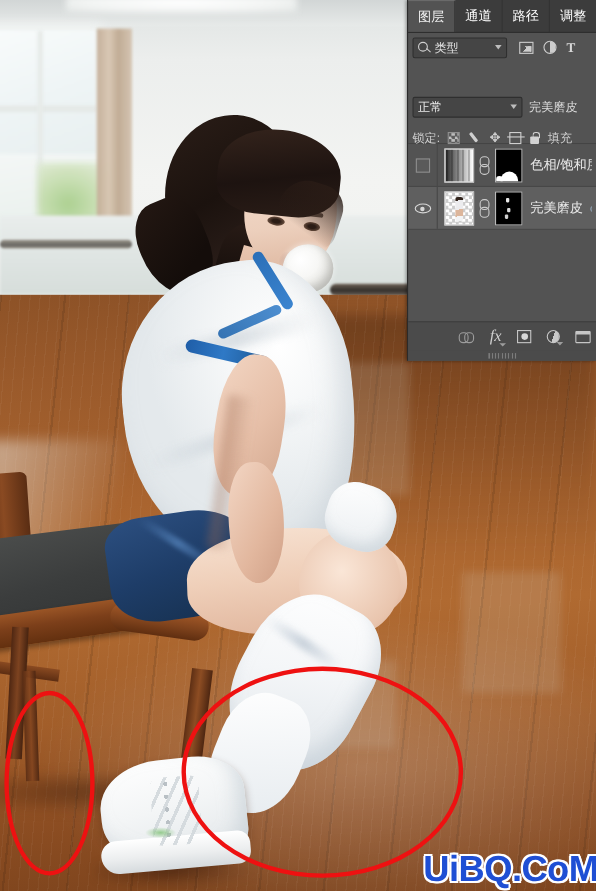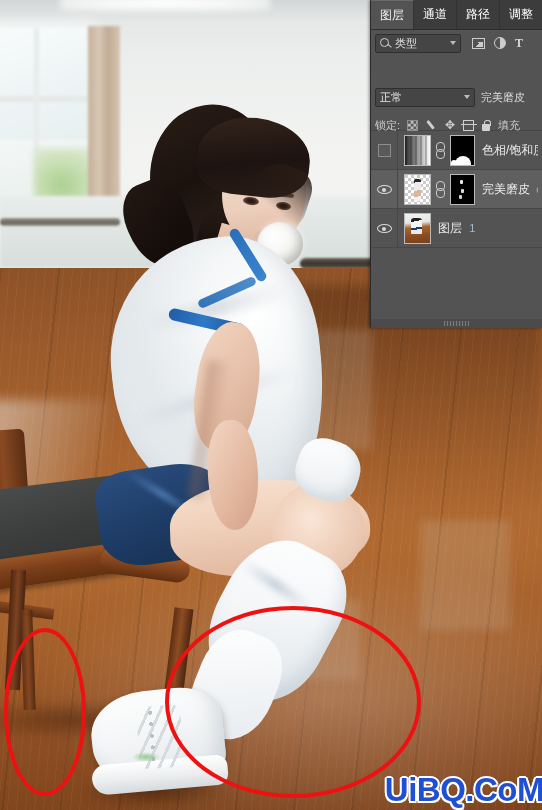--- a/index.html
+++ b/index.html
@@ -988,32 +988,27 @@
         </div>
         <div class="ps-mask">
           <span class="mask-shape-b"></span>
         </div>
         <div class="ps-layer-name">
           <span>完美磨皮</span>
           <span class="ps-fx-badge">o...</span>
         </div>
       </div>
 
-      <div class="ps-layer">
-        <div class="ps-eye-cell">
-          <span class="eye-icon"></span>
-        </div>
-        <div class="ps-thumb">
-          <span class="thumb-photo"></span>
-        </div>
-        <div class="ps-layer-name">
-          <span>图层</span>
-          <span class="num">1</span>
-        </div>
-      </div>
 
     </div>
 
+    <div class="ps-bottom-bar">
+      <span class="bb-icon bb-link"></span>
+      <span class="bb-icon bb-fx">fx</span>
+      <span class="bb-icon bb-mask"></span>
+      <span class="bb-icon bb-adjust"></span>
+      <span class="bb-icon bb-folder"></span>
+    </div>
     <div class="ps-footer-strip"></div>
     <div class="ps-grip"></div>
   </div>
 
 </div>
 
 </body></html>

